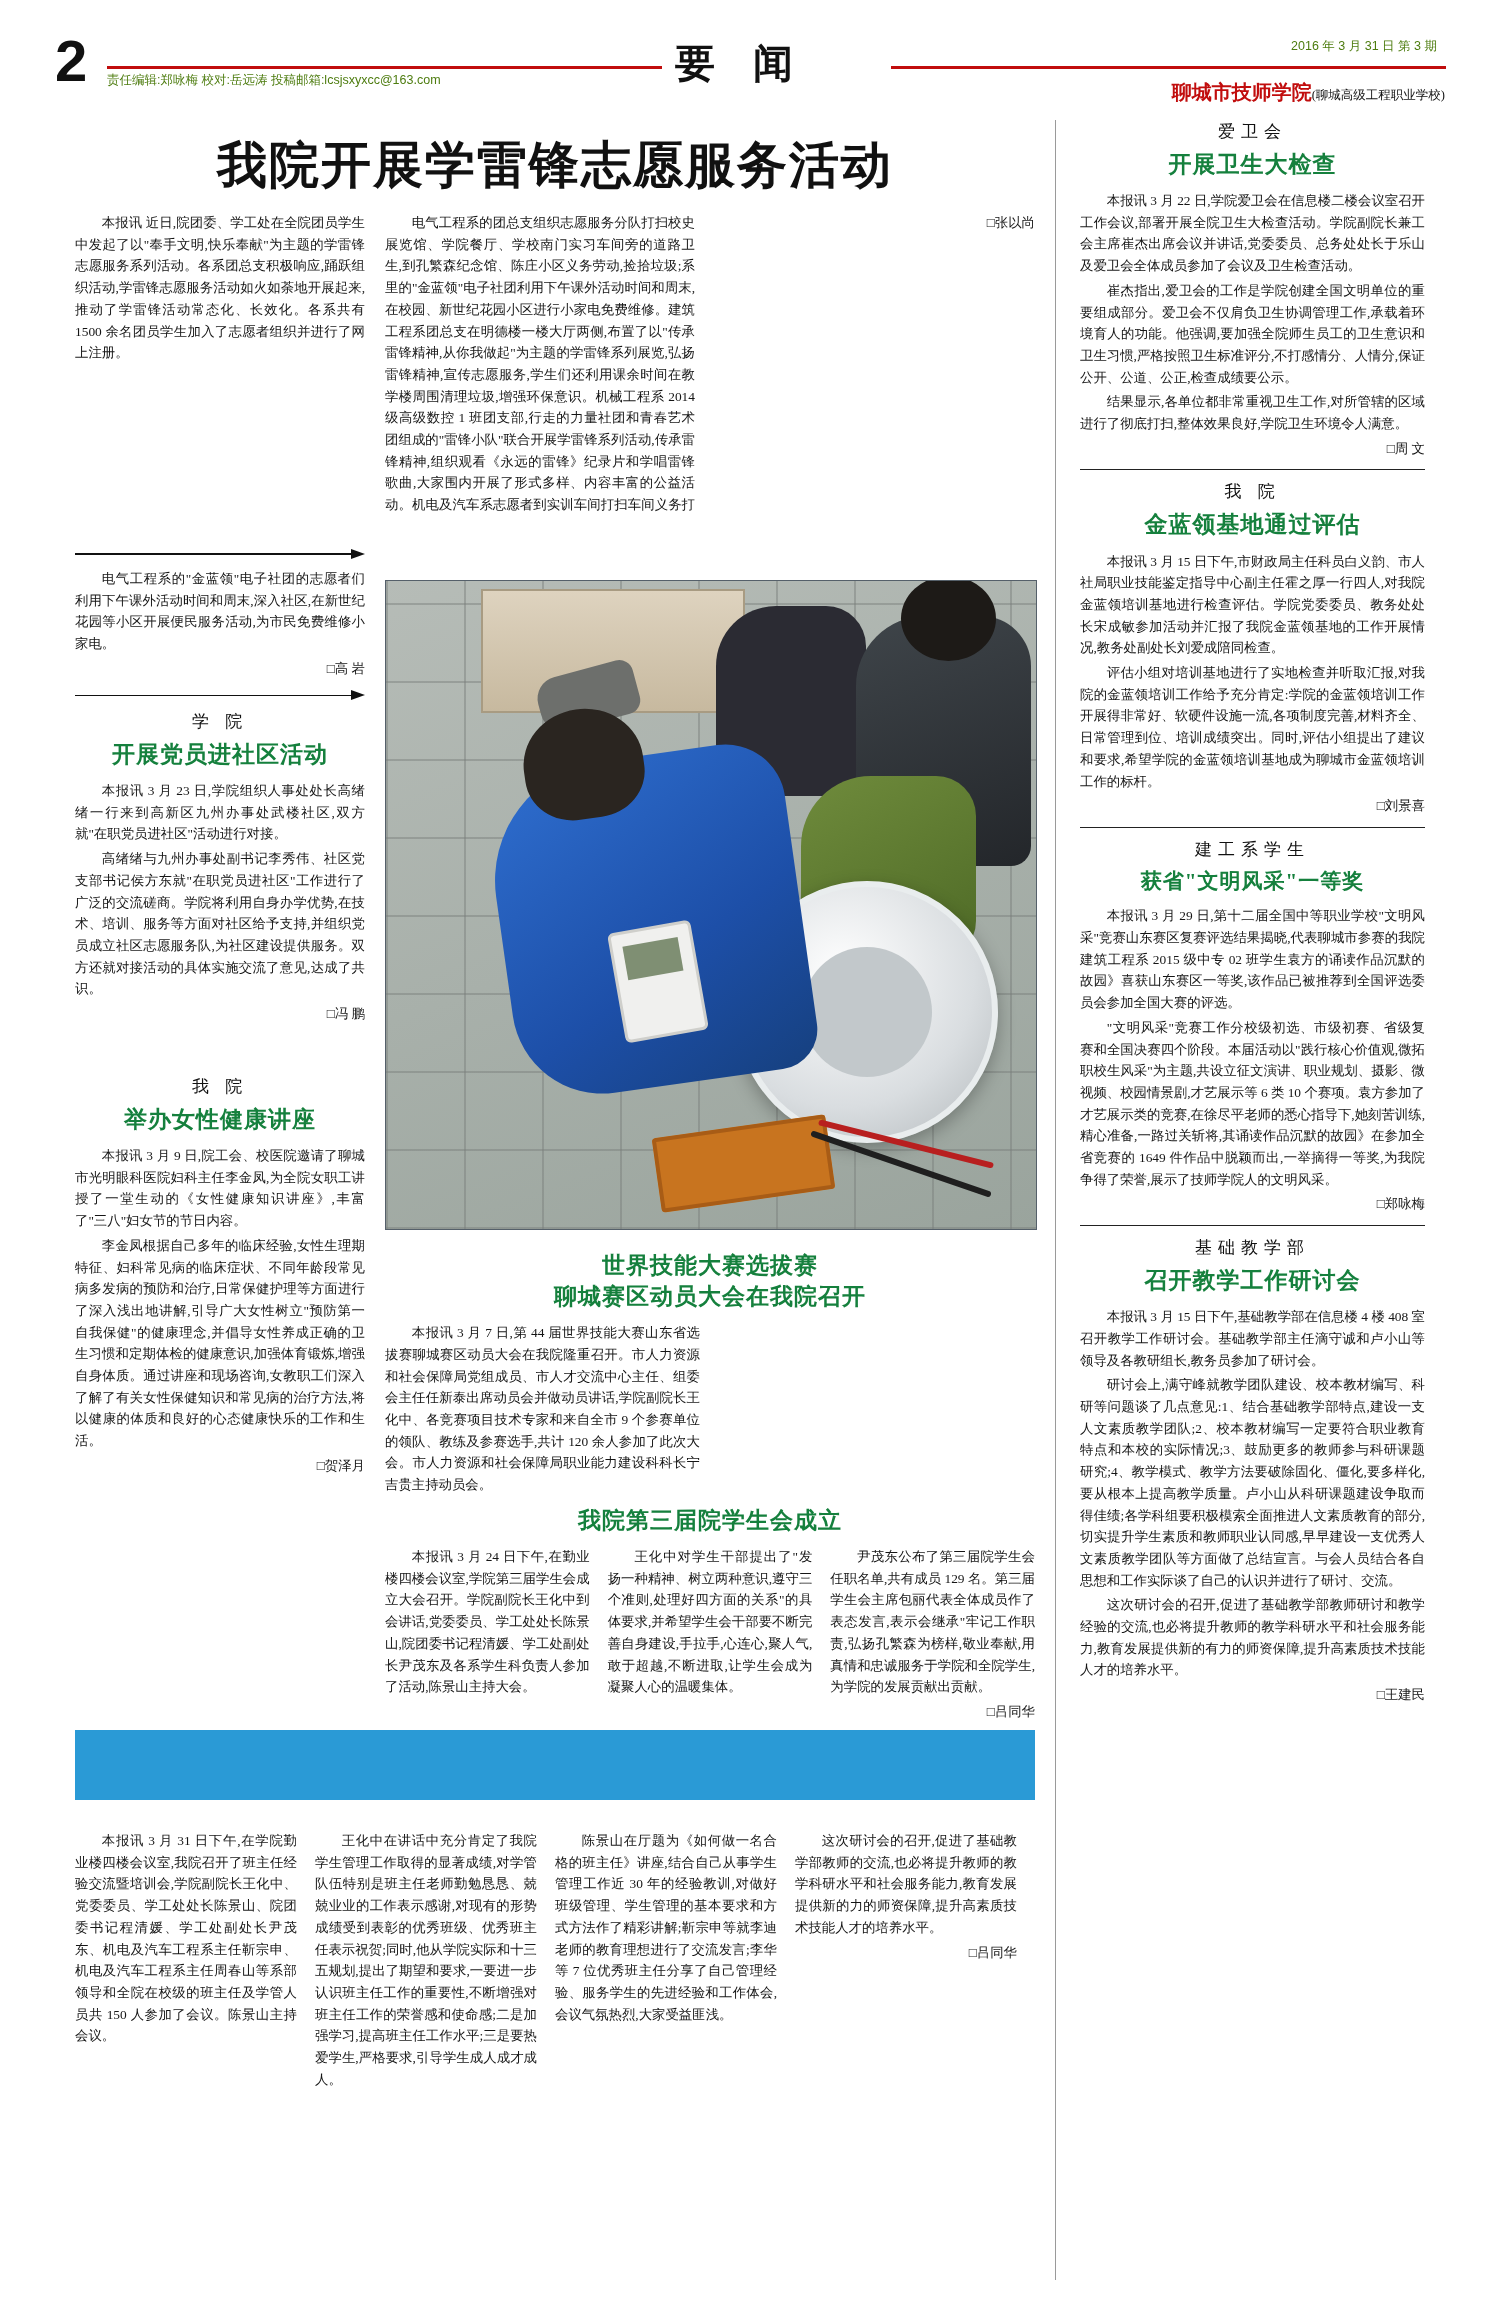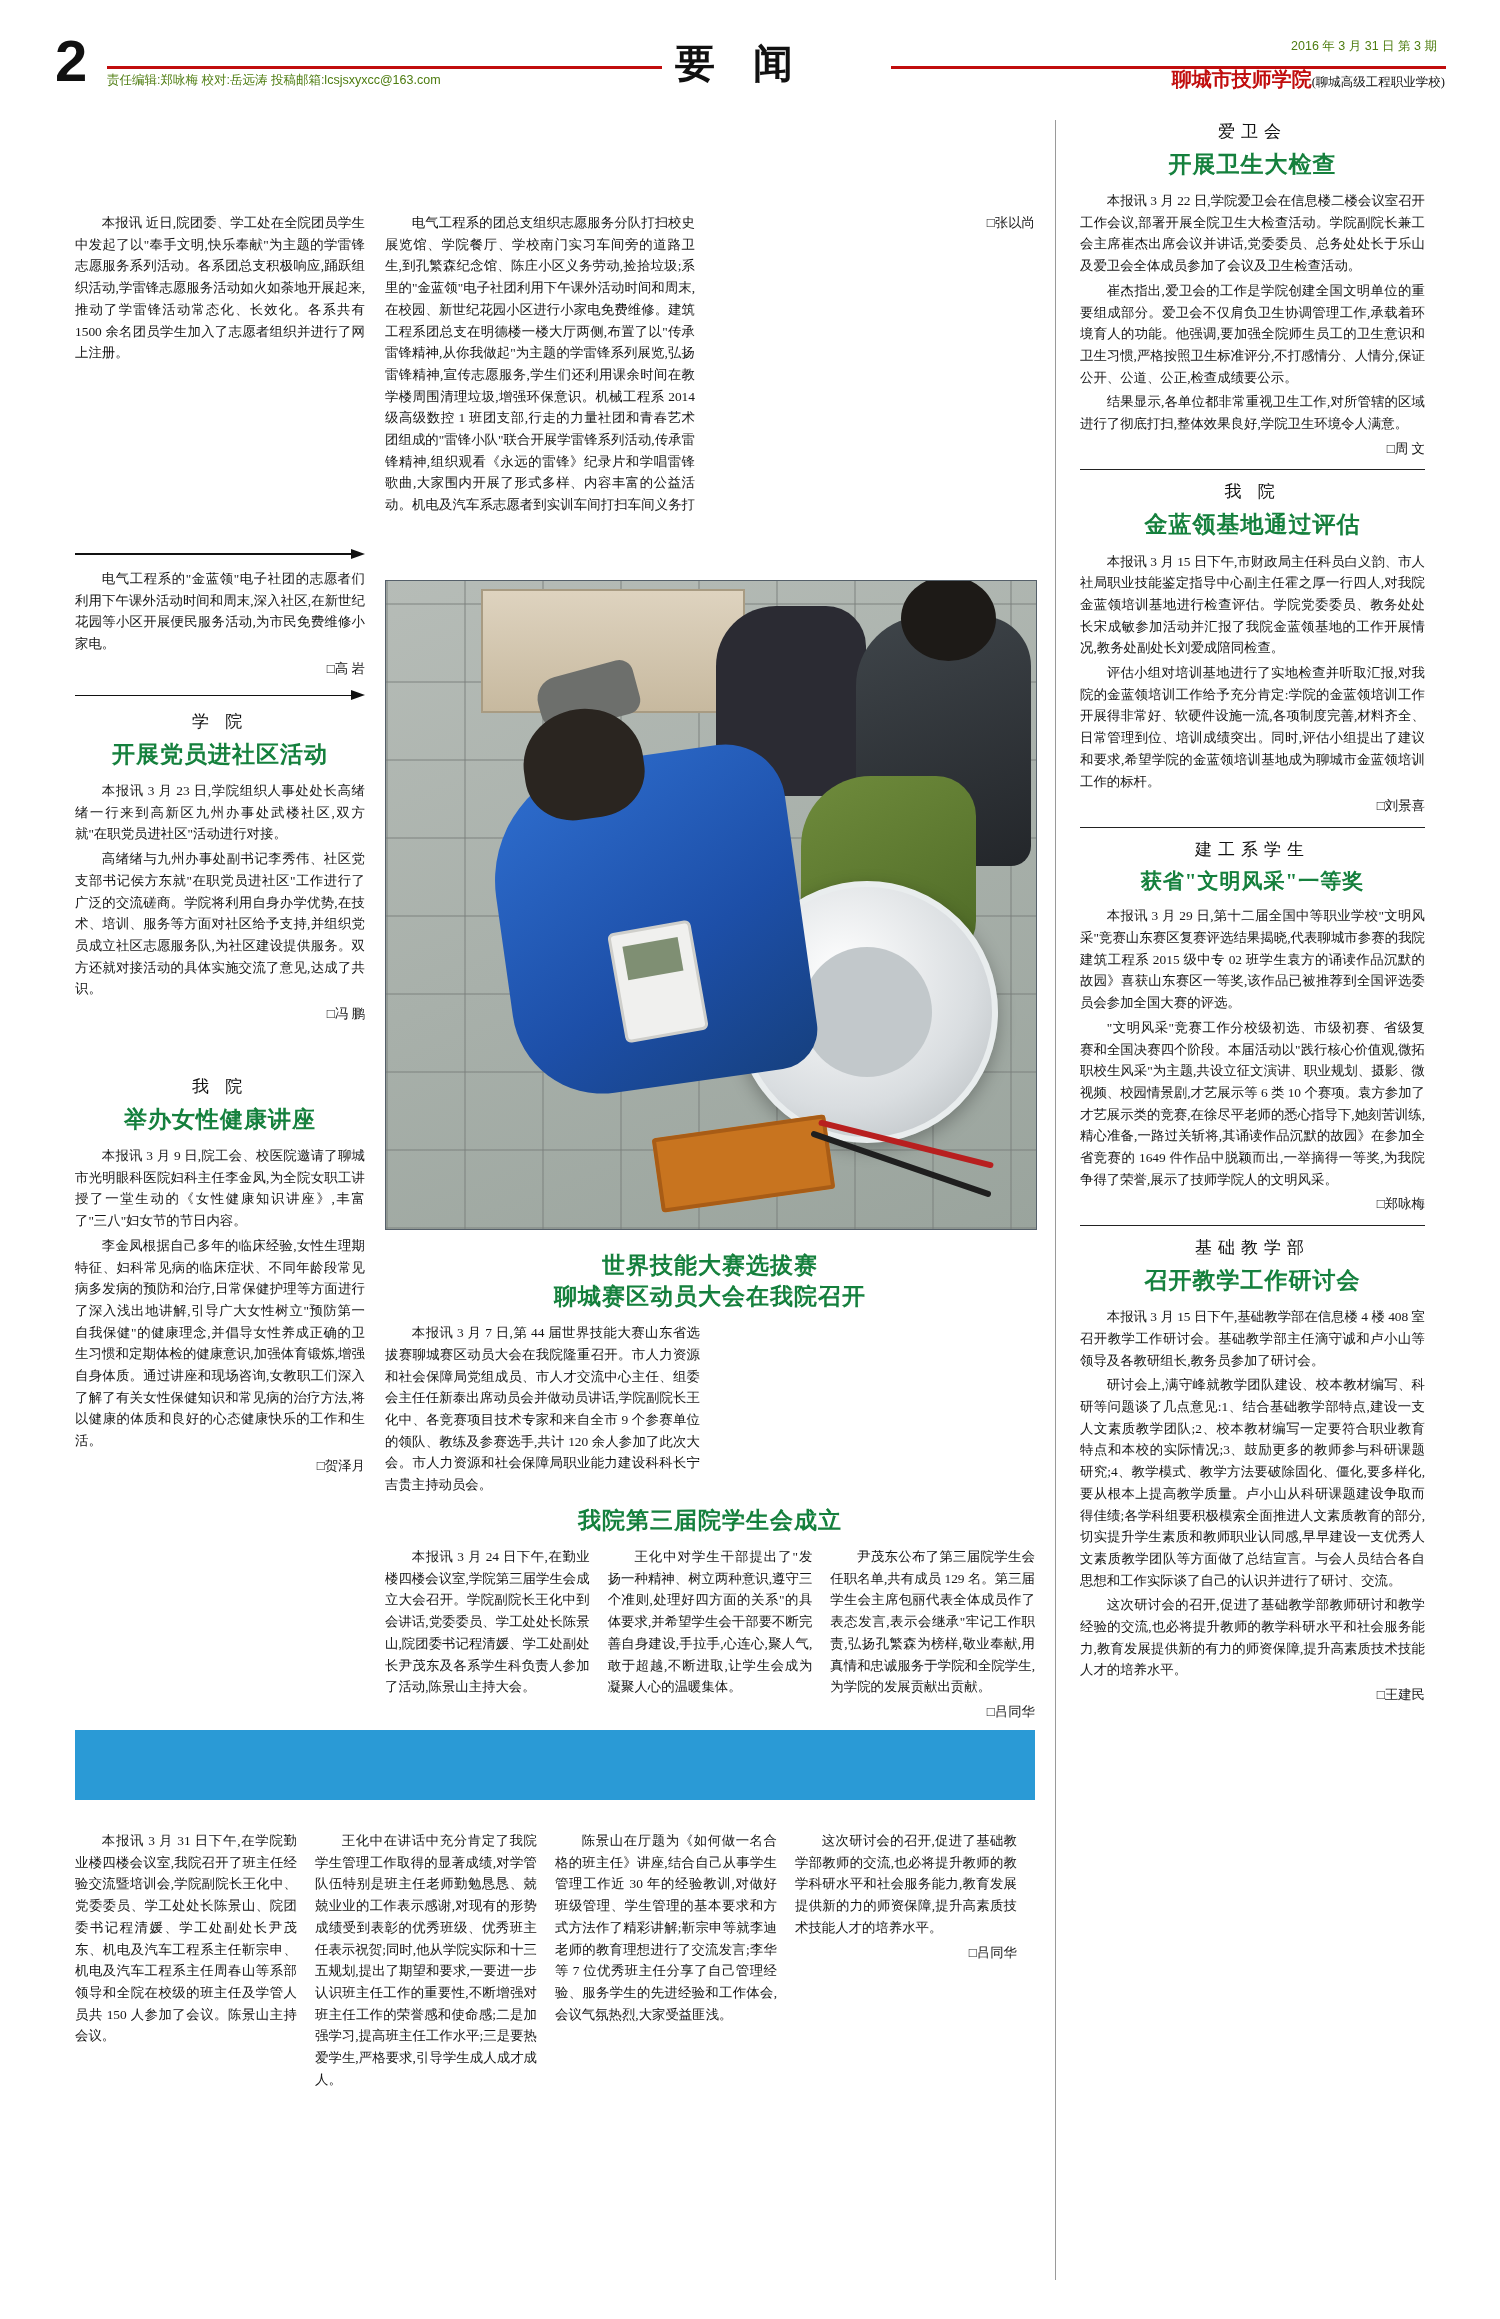--- a/index.html
+++ b/index.html
@@ -47,21 +47,21 @@
   .mh-rule-right {
     position:absolute; left:836px; top:46px; width:555px; height:3px;
     background:#c10d0d;
   }
   .mh-date {
     position:absolute; right:8px; top:18px;
     font-size:12.5px; color:#4d7c0f; white-space:nowrap;
     font-family:"Liberation Sans", sans-serif;
   }
   .mh-logo {
-    position:absolute; right:0; top:46px;
+    position:absolute; right:0; top:59px;
     font-size:20px; font-weight:bold; color:#c10d0d;
     white-space:nowrap;
     font-family:"Liberation Serif", serif;
   }
   .mh-logo .sub {
     font-size:12.5px; color:#111; font-weight:normal;
   }
 
   
   .content {
@@ -225,20 +225,21 @@
     <div class="mh-date">2016 年 3 月 31 日  第 3 期</div>
     <div class="mh-logo">
       <span>聊城市技师学院</span><span class="sub">(聊城高级工程职业学校)</span>
     </div>
   </div>
 
   <div class="content">
 
     <div class="rule-v" style="left:1000px; top:0; height:2160px;"></div>
 
+    <div class="headline-main">我院开展学雷锋志愿服务活动</div>
 
     <div class="col body-text" style="left:20px; top:92px; width:290px;">
       <p><span class="lead"></span><span>本报讯  近日,院团委、学工处在全院团员学生中发起了以"奉手文明,快乐奉献"为主题的学雷锋志愿服务系列活动。各系团总支积极响应,踊跃组织活动,学雷锋志愿服务活动如火如荼地开展起来,推动了学雷锋活动常态化、长效化。各系共有1500 余名团员学生加入了志愿者组织并进行了网上注册。</span></p>
     </div>
     <div class="col body-text" style="left:330px; top:92px; width:310px; height:300px; overflow:hidden;">
       <p>电气工程系的团总支组织志愿服务分队打扫校史展览馆、学院餐厅、学校南门实习车间旁的道路卫生,到孔繁森纪念馆、陈庄小区义务劳动,捡拾垃圾;系里的"金蓝领"电子社团利用下午课外活动时间和周末,在校园、新世纪花园小区进行小家电免费维修。建筑工程系团总支在明德楼一楼大厅两侧,布置了以"传承雷锋精神,从你我做起"为主题的学雷锋系列展览,弘扬雷锋精神,宣传志愿服务,学生们还利用课余时间在教学楼周围清理垃圾,增强环保意识。机械工程系 2014 级高级数控 1 班团支部,行走的力量社团和青春艺术团组成的"雷锋小队"联合开展学雷锋系列活动,传承雷锋精神,组织观看《永远的雷锋》纪录片和学唱雷锋歌曲,大家围内开展了形式多样、内容丰富的公益活动。机电及汽车系志愿者到实训车间打扫车间义务打扫卫生,认真擦拭实训设备,清理车间地面等。经管系开展了"学雷锋见行动  关爱老人活动",志愿者们多次到聊城市老年公寓进行敬老爱老活动,给孤寡老人带去关爱和快乐。城市建设系志愿者服务队在繁森广场对孔繁森铜像进行了擦拭。各系志愿者还纷纷对学院的花草树木、绿地进行了认养和维护。志愿者们用实际行动诠释了"奉献、友爱、互助、进步"这一志愿服务精神。</p>
     </div>
     <div class="col body-text" style="left:660px; top:92px; width:320px; height:300px; overflow:hidden;">
       <p class="sign">□张以尚</p>
     </div>

